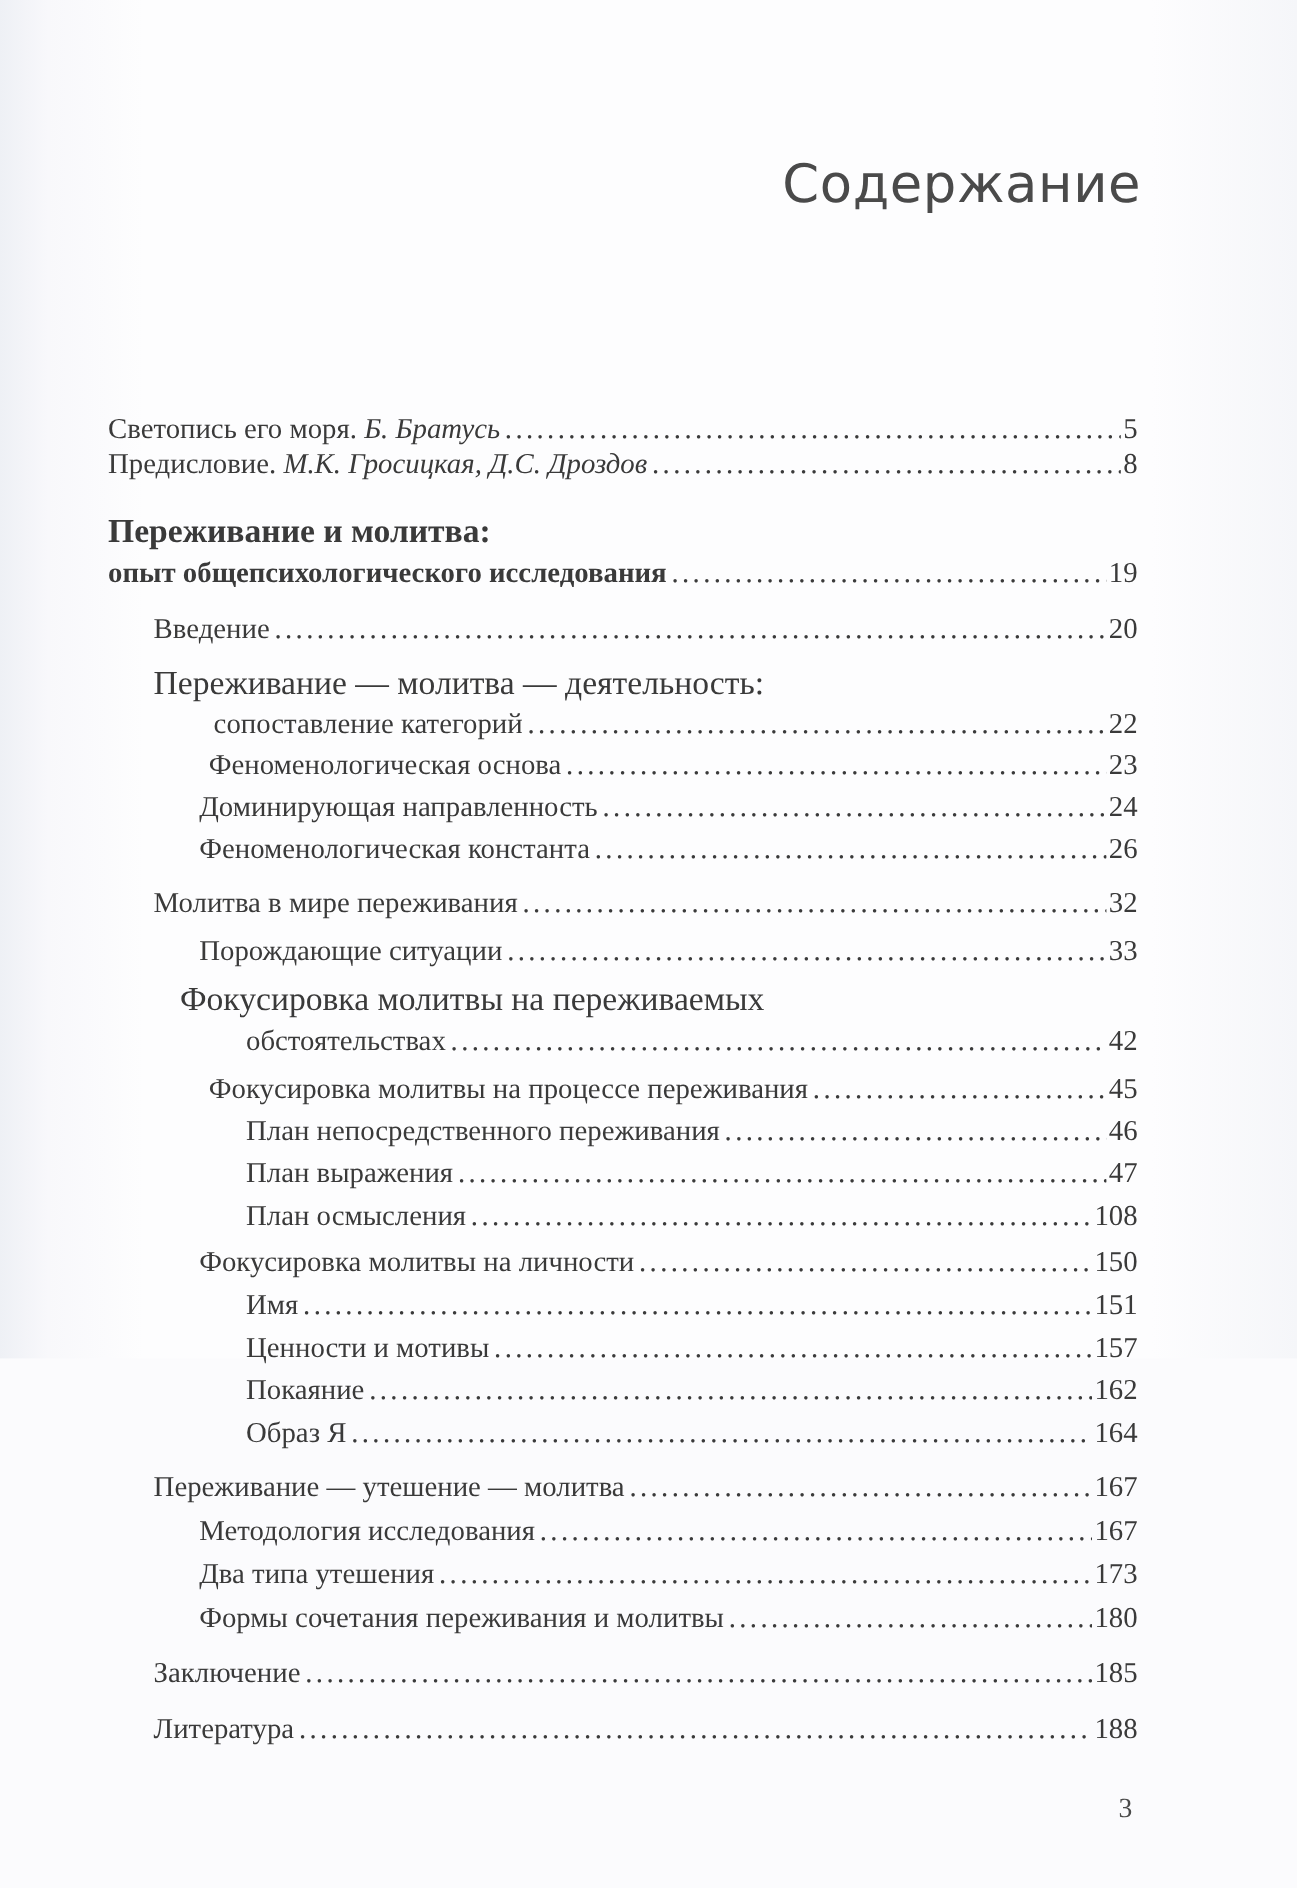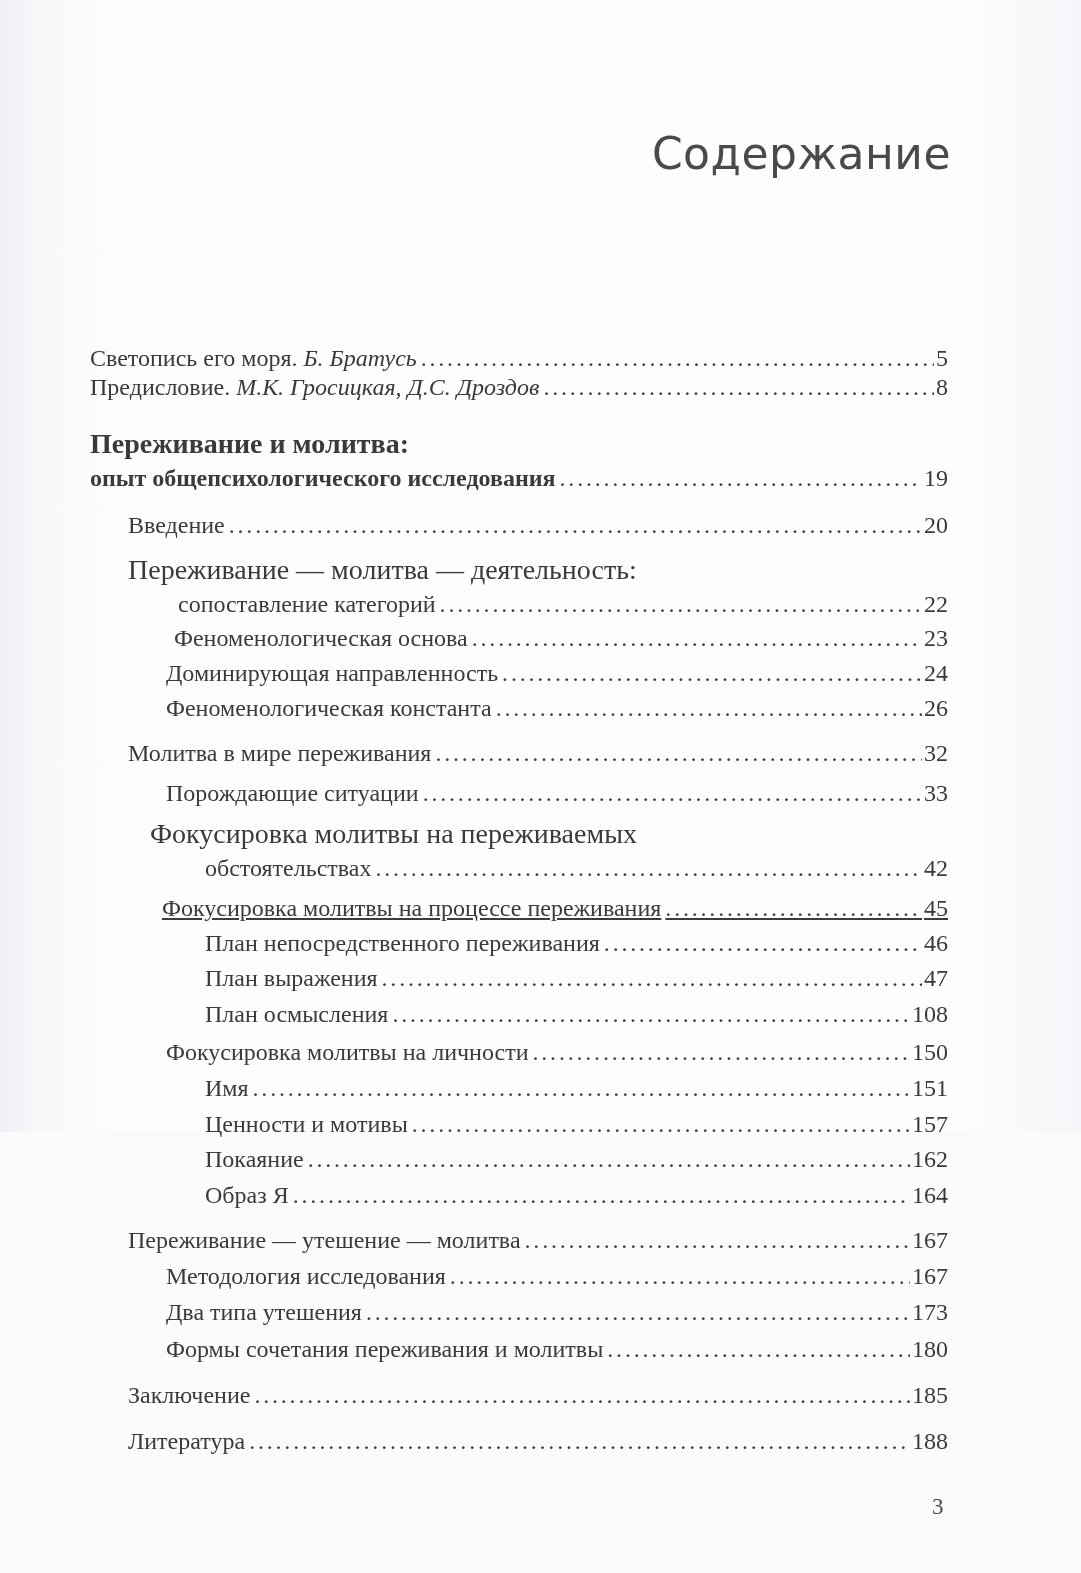--- a/index.html
+++ b/index.html
@@ -159,21 +159,21 @@
       <span class="page-num">33</span>
     </div>
 
     <div class="line-only" style="top:820px; left:60px;">Фокусировка молитвы на переживаемых</div>
     <div class="entry" style="top:854px; left:115px;">
       <span class="text">обстоятельствах</span>
       <span class="dots"></span>
       <span class="page-num">42</span>
     </div>
 
-    <div class="entry" style="top:894px; left:72px;text-decoration:underline;">
+    <div class="entry" style="top:894px; left:84px;">
       <span class="text">Фокусировка молитвы на процессе переживания</span>
       <span class="dots"></span>
       <span class="page-num">45</span>
     </div>
 
     <div class="entry" style="top:929px; left:115px;">
       <span class="text">План непосредственного переживания</span>
       <span class="dots"></span>
       <span class="page-num">46</span>
     </div>

